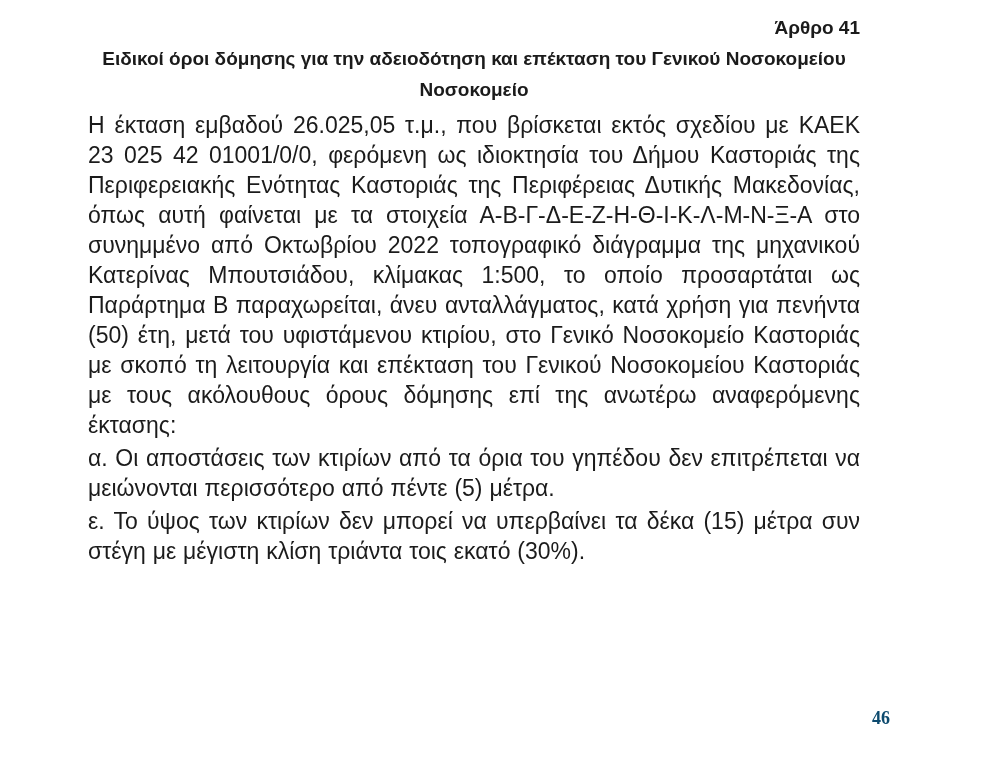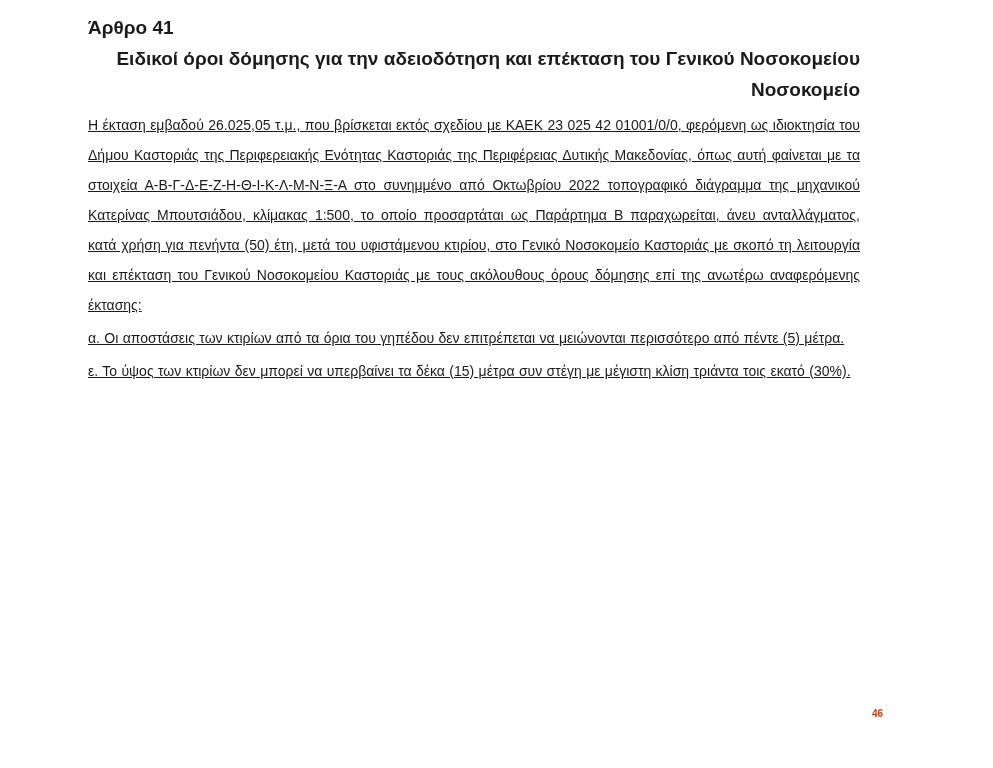--- a/index.html
+++ b/index.html
@@ -16,46 +16,46 @@
   .content {
     position: absolute;
     left: 88px;
     top: 12px;
     width: 772px;
   }
   .article-number {
     margin: 0;
     font-size: 19px;
     font-weight: bold;
-    text-align: left;
+    text-align: right;
     line-height: 31px;
   }
   .article-heading {
     margin: 0 0 5px 0;
     font-size: 19px;
     font-weight: bold;
-    text-align: right;
+    text-align: center;
     line-height: 31px;
   }
   .body-para {
     margin: 0 0 3px 0;
-    font-size: 14px;
+    font-size: 23px;
     line-height: 30px;
     text-align: justify;
     text-align-last: left;
     word-spacing: 0.5px;
-    text-decoration: underline;
   }
   .page-number {
     position: absolute;
     left: 872px;
     top: 708px;
-    font-size: 10px;
+    font-size: 18px;
     font-weight: bold;
-    color: #c2410c;
+    color: #0c4a6e;
+    font-family: Liberation Serif, serif;
   }
 </style>
 </head>
 <body>
 
 <div class="page">
   <div class="content">
     <h1 class="article-number">Άρθρο 41</h1>
     <h2 class="article-heading">
       <span>Ειδικοί όροι δόμησης για την αδειοδότηση και επέκταση του Γενικού Νοσοκομείου</span><br>

